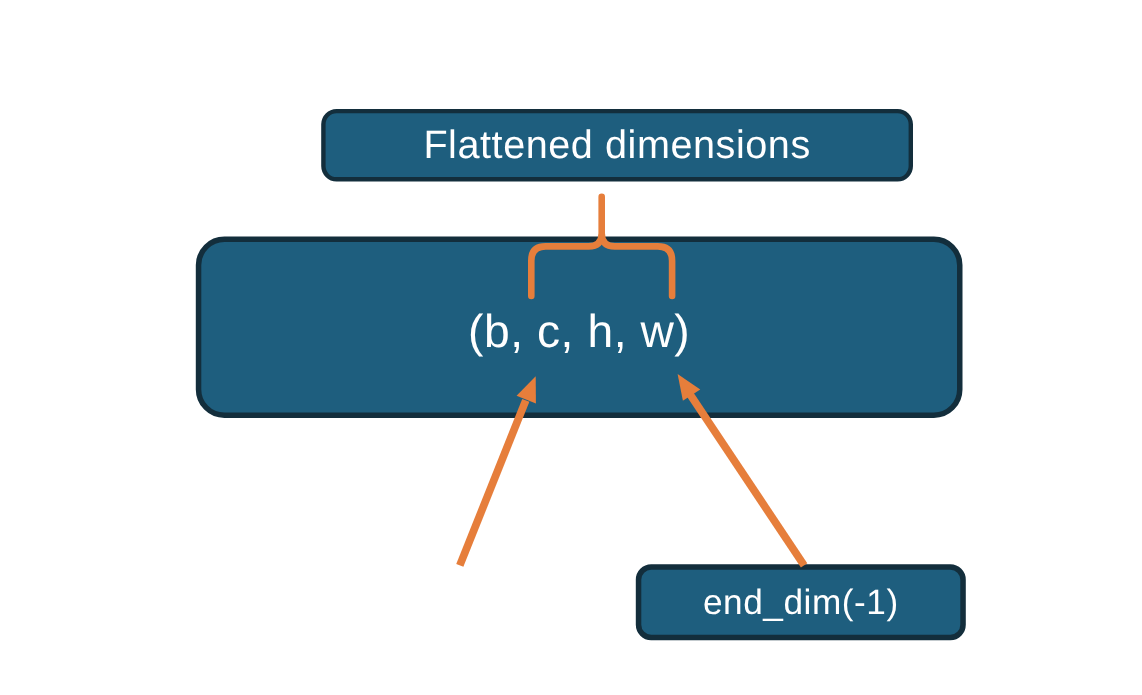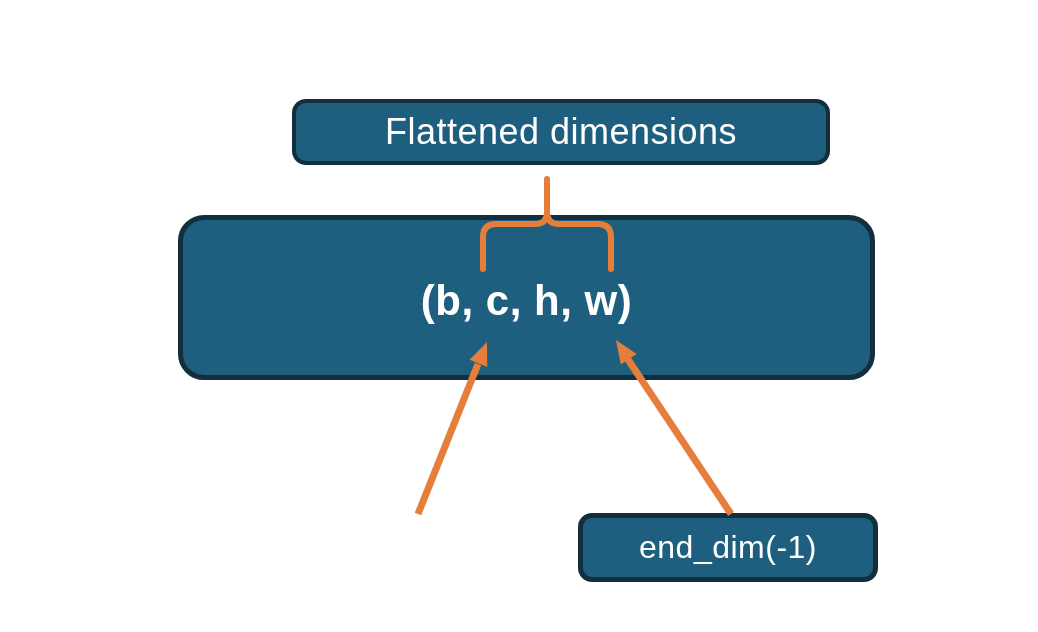--- a/index.html
+++ b/index.html
@@ -36,21 +36,20 @@
     font-size: 36px;
   }
   .node-tensor {
     left: 178px;
     top: 215px;
     width: 697px;
     height: 165px;
     border-radius: 26px;
     border-width: 5px;
     font-size: 42px;
-    font-weight: bold;
   }
   .node-tensor span {
     position: relative;
     top: 3px; 
   }
   .node-start {
     left: 265px;
     top: 513px;
     width: 300px;
     height: 69px;

